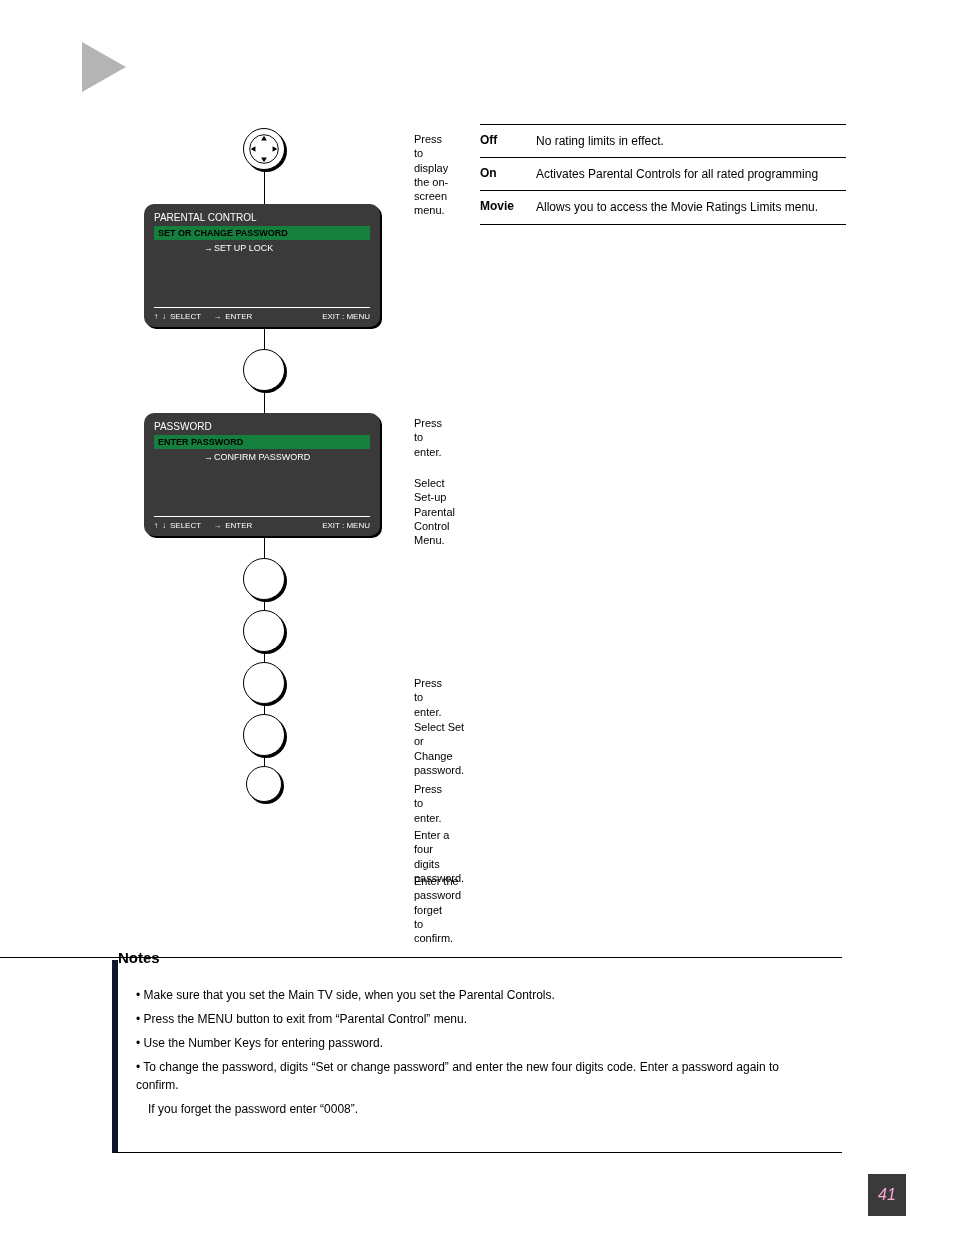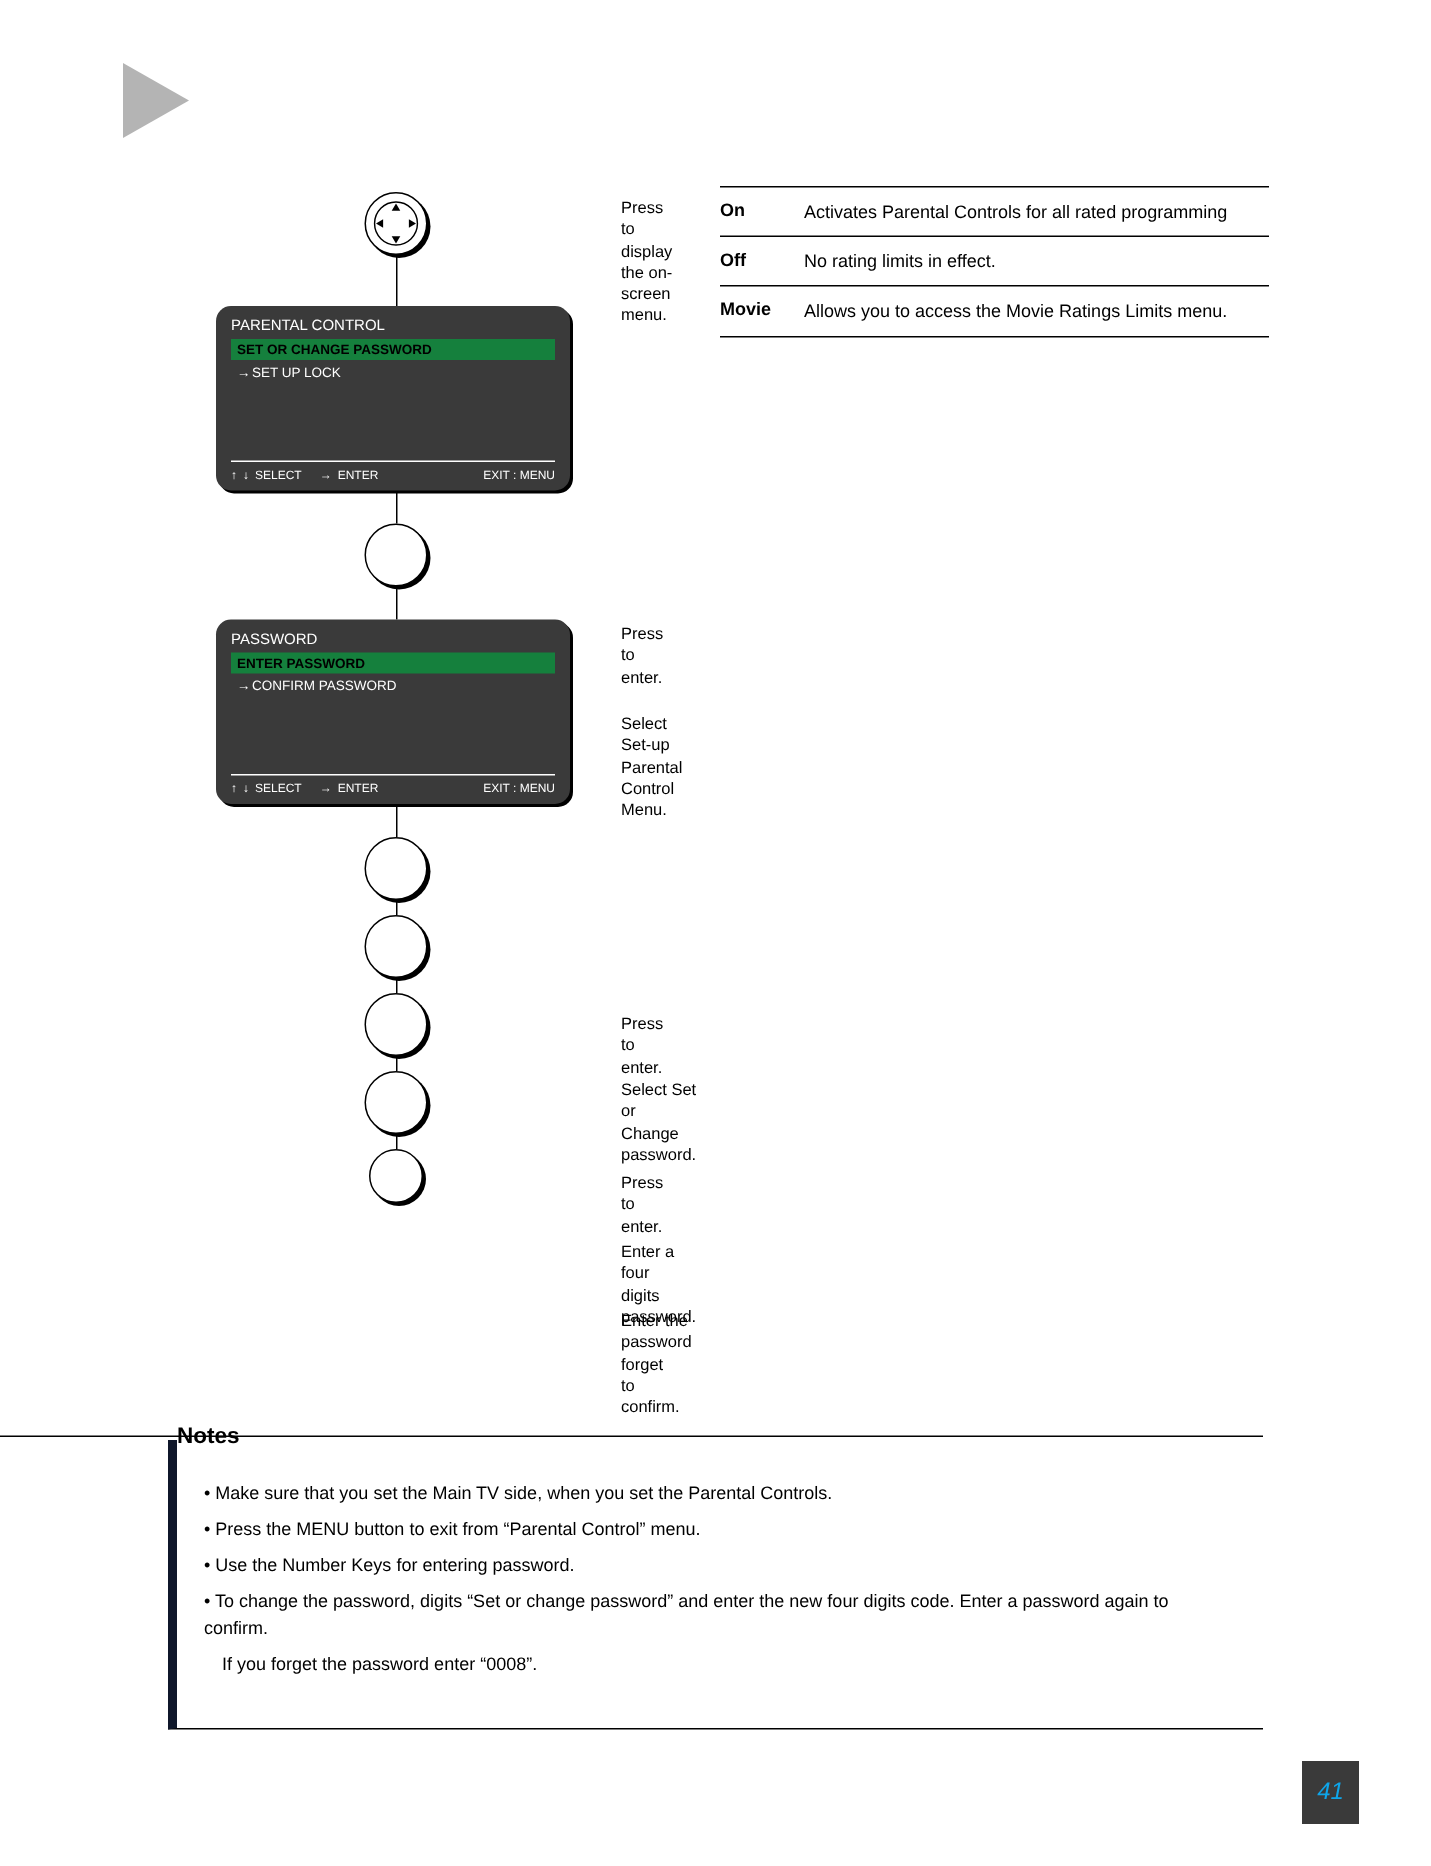--- a/index.html
+++ b/index.html
@@ -90,20 +90,21 @@
     color: #000;
     font-weight: bold;
     font-size: 9px;
     padding: 2px 4px;
     margin: 1px 0;
   }
   .menu-item {
     color: #fff;
     font-size: 9px;
     padding: 2px 4px;
+    margin-left: 46px;
   }
   .menu-item .arrow {
     display: inline-block;
     width: 10px;
   }
   .menu-spacer { height: 50px; }
   .menu-hr {
     border: none;
     border-top: 1px solid #fff;
     margin: 2px 0;
@@ -184,21 +185,21 @@
   .notes-body p { margin-bottom: 6px; }
 
   
   .page-tab {
     position: absolute;
     right: 48px;
     bottom: 28px;
     width: 38px;
     height: 42px;
     background: #3a3a3a;
-    color: #0ea5e9;
+    color: #f9a8d4;
     font-size: 16px;
     font-style: italic;
     display: flex;
     align-items: center;
     justify-content: center;
   }
   .side-label {
     position: absolute;
     right: 52px;
     bottom: 78px;
@@ -326,26 +327,26 @@
       <span style="font-size:8px;color:#fff;">0-9</span>
     </div>
     <div class="step-label-right" style="top:746px;">Enter the
 password forget
 to confirm.</div>
 
   </div>
 
   <div class="right-col">
     <div class="def-row">
+      <div class="def-label">Off</div>
+      <div class="def-text">No rating limits in effect.</div>
+    </div>
+    <div class="def-row">
       <div class="def-label">On</div>
       <div class="def-text">Activates Parental Controls for all rated programming</div>
-    </div>
-    <div class="def-row">
-      <div class="def-label">Off</div>
-      <div class="def-text">No rating limits in effect.</div>
     </div>
     <div class="def-row">
       <div class="def-label">Movie</div>
       <div class="def-text">Allows you to access the Movie Ratings Limits menu.</div>
     </div>
   </div>
 
   <div class="notes-box">
     <div class="notes-title-wrap">
       <div class="notes-title">Notes</div>

